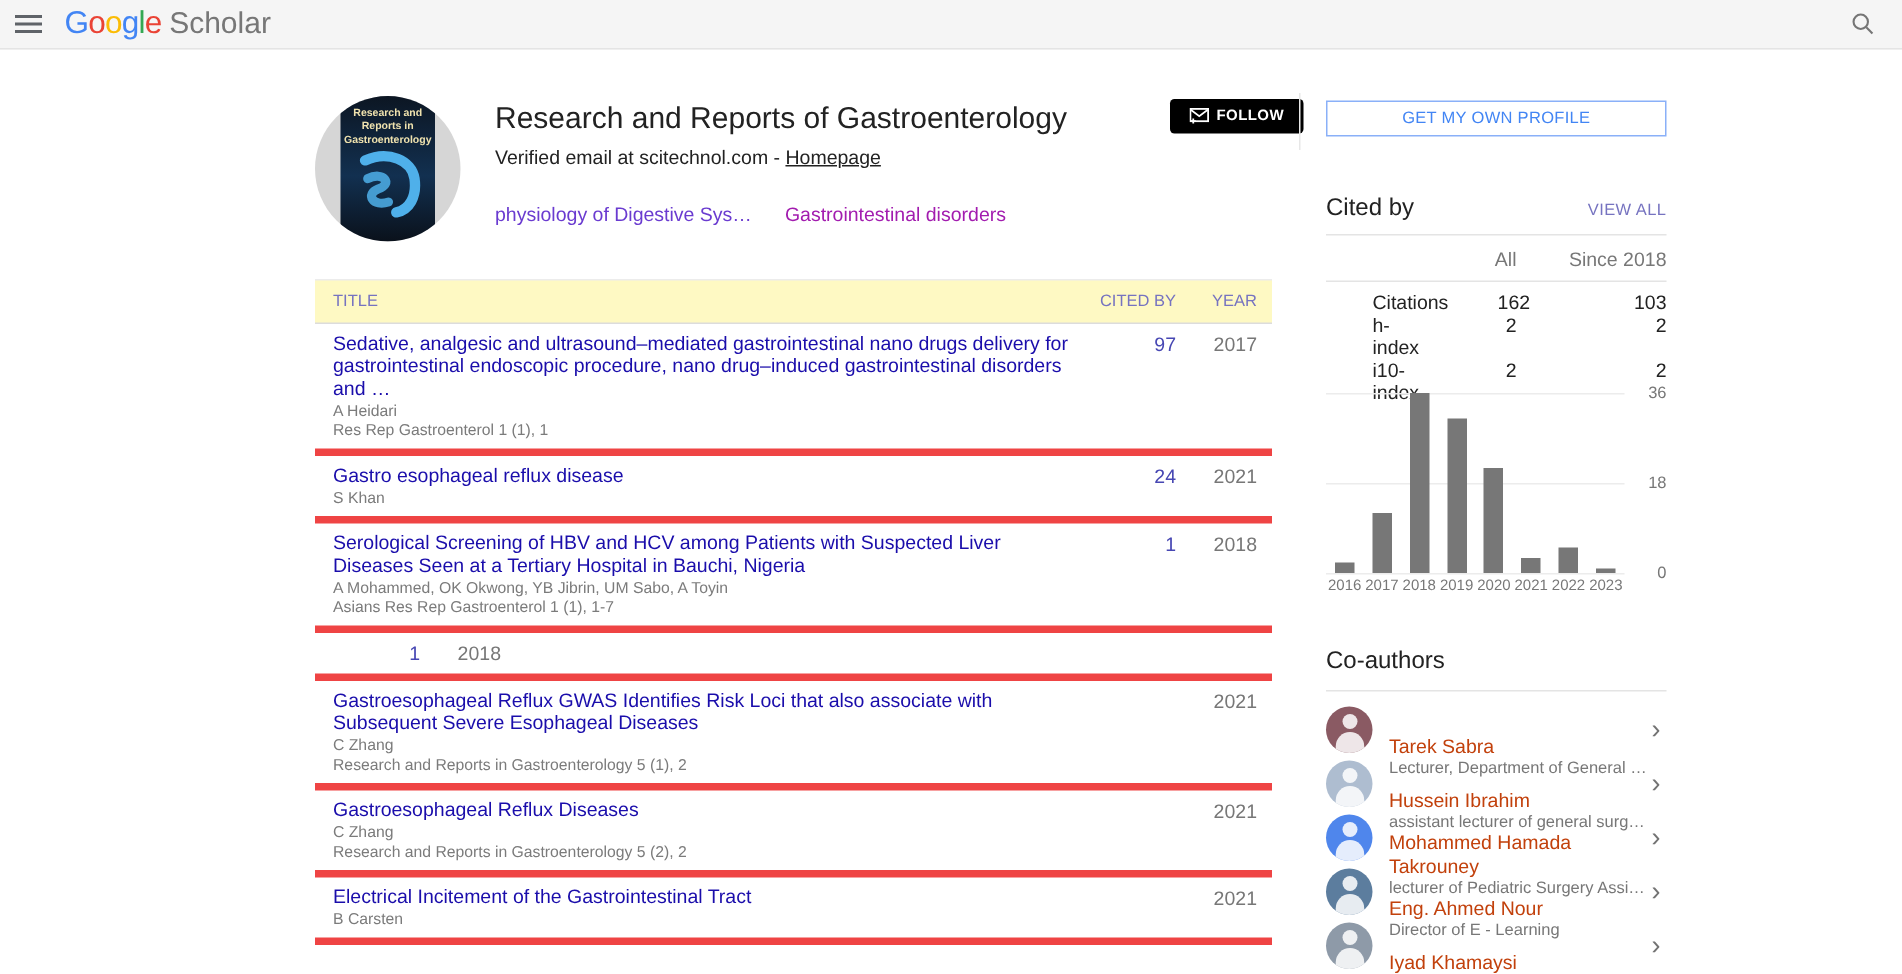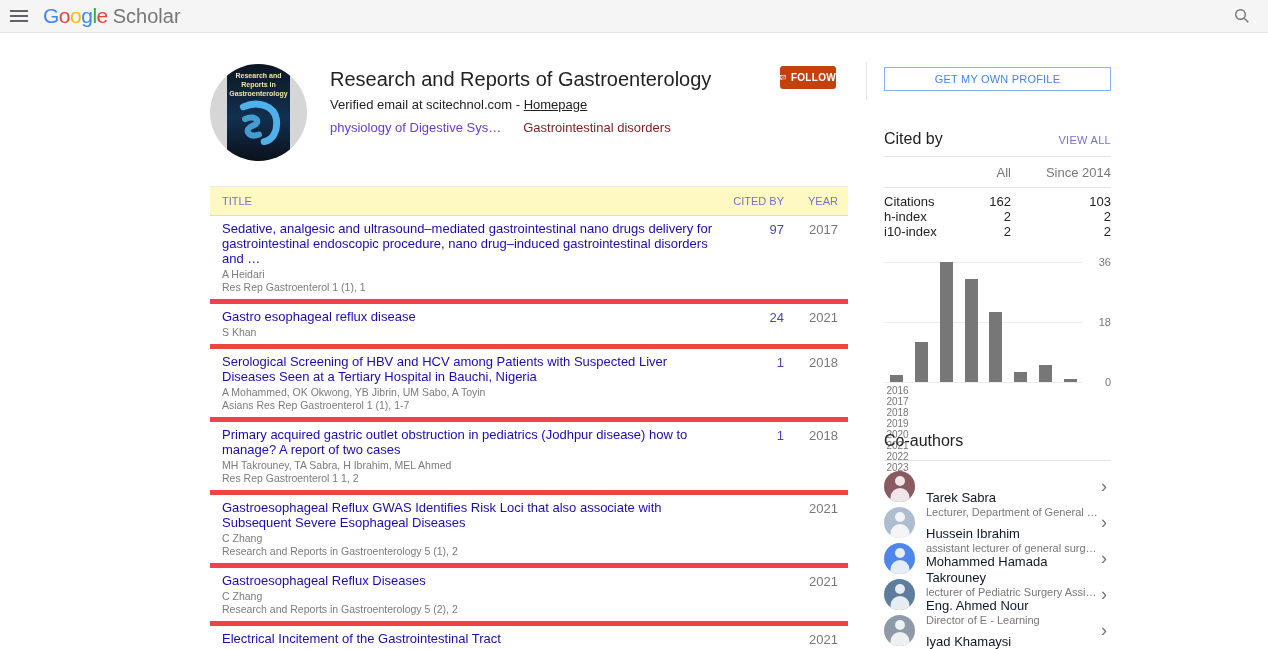--- a/index.html
+++ b/index.html
@@ -26,26 +26,26 @@
     background:linear-gradient(180deg,#0c1623 0%,#123050 55%,#0a111b 100%);
     display:flex; flex-direction:column; align-items:center; padding-top:7px; }
   .cover-line { color:#efe2ae; font-size:7px; font-weight:bold; line-height:9px; white-space:nowrap; }
   .cover svg { margin-top:2px; }
 
   .pinfo { margin-left:23px; padding-top:2px; }
   .pname { font-size:20px; color:#222; line-height:26px; }
   .prole { font-size:13px; margin-top:8px; }
   .pverified { font-size:13px; margin-top:5px; }
   .homepage { color:#222; text-decoration:underline; cursor:pointer; }
-  .pinterests { margin-top:8px; font-size:13px; display:flex; gap:22px; }
+  .pinterests { margin-top:23px; font-size:13px; display:flex; gap:22px; }
   .interest-a { color:#6a3bd0; cursor:pointer; }
-  .interest-b { color:#7f1d1d; cursor:pointer; }
-
-  .follow-btn { position:absolute; left:780px; top:66px; width:56px; height:23px;
-    background:#c2410c; border:none; border-radius:3px; color:#fff; font-size:10px; font-weight:bold;
+  .interest-b { color:#a21caf; cursor:pointer; }
+
+  .follow-btn { position:absolute; left:780px; top:66px; width:89px; height:23px;
+    background:#000000; border:none; border-radius:3px; color:#fff; font-size:10px; font-weight:bold;
     display:flex; align-items:center; justify-content:center; gap:5px; letter-spacing:.3px; cursor:pointer;
     font-family:"Liberation Sans", sans-serif; }
   .vdivider { position:absolute; left:866px; top:62px; width:1px; height:38px; background:#e7e7e7; }
 
   
   .papers { position:absolute; left:210px; top:186px; width:638px; }
   .thead { display:flex; align-items:center; height:30px; background:#fef9c3;
     border-top:1px solid #ececec; border-bottom:1px solid #dcdcdc; font-size:11px; color:#7673c0; }
   .th-title { flex:1; padding-left:12px; cursor:pointer; }
   .th-cited { width:70px; text-align:right; cursor:pointer; }
@@ -68,49 +68,49 @@
   .cb-head { display:flex; align-items:baseline; justify-content:space-between; }
   .cb-title { font-size:16px; color:#222; }
   .cb-viewall { font-size:11px; color:#7673c0; letter-spacing:.3px; cursor:pointer; }
   .divider { border-bottom:1px solid #e4e4e4; margin-top:8px; }
   .cb-cols { display:flex; font-size:13px; color:#777; padding:8px 0 7px; }
   .cb-flex { flex:1; }
   .cb-col-all { width:60px; text-align:right; }
   .cb-col-since { width:100px; text-align:right; }
   .cb-rows { padding-top:6px; }
   .cb-row { display:flex; font-size:13px; line-height:15px; }
-  .cb-row .lbl { flex:1; color:#222; cursor:pointer; }
+  .cb-row .lbl { flex:1; color:#222; cursor:pointer;margin-left:31px; }
   .cb-row .v1 { width:60px; text-align:right; }
   .cb-row .v2 { width:100px; text-align:right; }
 
   
   .chart { position:absolute; left:884px; top:262px; width:227px; }
   .plot { position:relative; width:199px; height:120px; }
   .gridline { position:absolute; left:0; right:0; height:1px; background:#ececec; }
   .bars { position:absolute; left:0; top:0; right:0; bottom:0;
     display:flex; justify-content:space-around; align-items:flex-end; }
   .bar { width:13px; background:#777; cursor:pointer; }
   .ytick { position:absolute; left:199px; width:28px; text-align:right; font-size:11px; color:#777; }
-  .xlabels { display:flex; justify-content:space-between; width:199px; margin-top:3px;flex-direction:column; }
+  .xlabels { display:flex; justify-content:space-between; width:199px; margin-top:3px; }
   .xlabel { font-size:10px; color:#777; width:27px; text-align:center; }
 
   
   .coauthors { position:absolute; left:884px; top:432px; width:227px; }
   .ca-title { font-size:16px; color:#222; }
   .ca-list { margin-top:7px; }
   .ca-item { display:flex; align-items:center; height:36px; cursor:pointer; }
   .ca-avatar { width:31px; height:31px; border-radius:50%; position:relative; overflow:hidden; flex-shrink:0; }
   .p-head { position:absolute; left:50%; top:5px; transform:translateX(-50%); width:10px; height:10px;
     border-radius:50%; background:rgba(255,255,255,.85); }
   .p-body { position:absolute; left:50%; top:17px; transform:translateX(-50%); width:19px; height:14px;
     border-radius:10px 10px 0 0; background:rgba(255,255,255,.85); }
   .ca-av0 { background:#8a5a63; } .ca-av1 { background:#aebdd0; } .ca-av2 { background:#4f86ec; }
   .ca-av3 { background:#5c7d9e; } .ca-av4 { background:#8e9aa8; }
   .ca-info { margin-left:11px; flex:1; min-width:0; }
-  .ca-name { font-size:13px; color:#0f172a; line-height:16px;margin-top:36px; }
+  .ca-name { font-size:13px; color:#c2410c; line-height:16px;margin-top:36px; }
   .ca-affil { font-size:11px; color:#777; line-height:13px; white-space:nowrap; overflow:hidden; }
   .ca-chevron { color:#737373; font-size:18px; margin-left:4px; margin-right:4px; font-weight:normal; }
 </style>
 </head>
 <body>
 
 <div class="page">
 
   <div class="topbar">
     <div class="hamburger">
@@ -202,25 +202,20 @@
       <div class="pcell-main">
         <div class="ptitle">Serological Screening of HBV and HCV among Patients with Suspected Liver Diseases Seen at a Tertiary Hospital in Bauchi, Nigeria</div>
         <div class="pauthors">A Mohammed, OK Okwong, YB Jibrin, UM Sabo, A Toyin</div>
         <div class="pvenue">Asians Res Rep Gastroenterol 1 (1), 1-7</div>
       </div>
       <div class="pcited">1</div>
       <div class="pyear">2018</div>
     </div>
 
     <div class="prow">
-      <div class="pcell-main">
-        <div class="ptitle">Primary acquired gastric outlet obstruction in pediatrics (Jodhpur disease) how to manage? A report of two cases</div>
-        <div class="pauthors">MH Takrouney, TA Sabra, H Ibrahim, MEL Ahmed</div>
-        <div class="pvenue">Res Rep Gastroenterol 1 1, 2</div>
-      </div>
       <div class="pcited">1</div>
       <div class="pyear">2018</div>
     </div>
 
     <div class="prow">
       <div class="pcell-main">
         <div class="ptitle">Gastroesophageal Reflux GWAS Identifies Risk Loci that also associate with Subsequent Severe Esophageal Diseases</div>
         <div class="pauthors">C Zhang</div>
         <div class="pvenue">Research and Reports in Gastroenterology 5 (1), 2</div>
       </div>
@@ -254,21 +249,21 @@
 
   <div class="citedby">
     <div class="cb-head">
       <span class="cb-title">Cited by</span>
       <span class="cb-viewall">VIEW ALL</span>
     </div>
     <div class="divider"></div>
     <div class="cb-cols">
       <span class="cb-flex"></span>
       <span class="cb-col-all">All</span>
-      <span class="cb-col-since">Since 2014</span>
+      <span class="cb-col-since">Since 2018</span>
     </div>
     <div class="divider" style="margin-top:0;"></div>
     <div class="cb-rows">
       <div class="cb-row">
         <span class="lbl">Citations</span>
         <span class="v1">162</span>
         <span class="v2">103</span>
       </div>
       <div class="cb-row">
         <span class="lbl">h-index</span>

